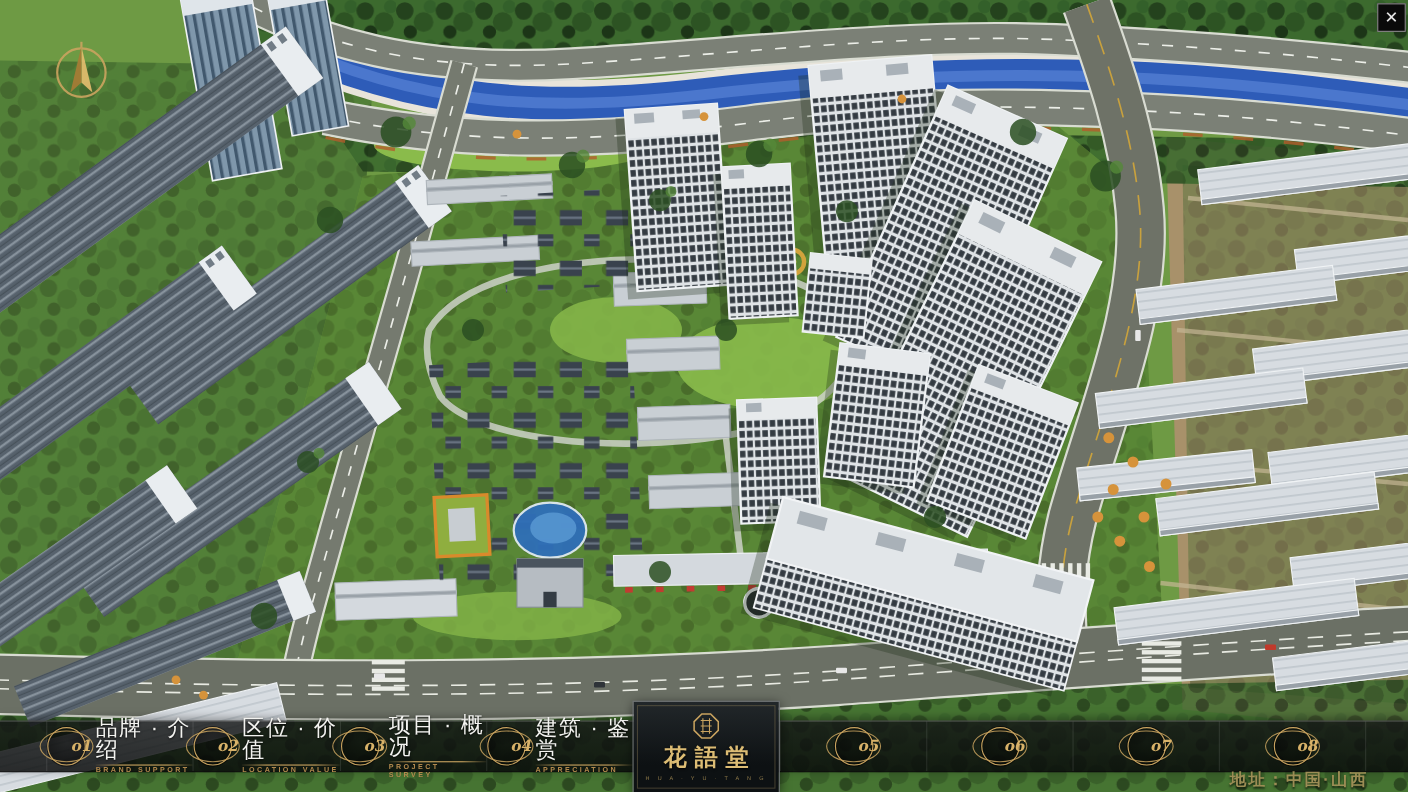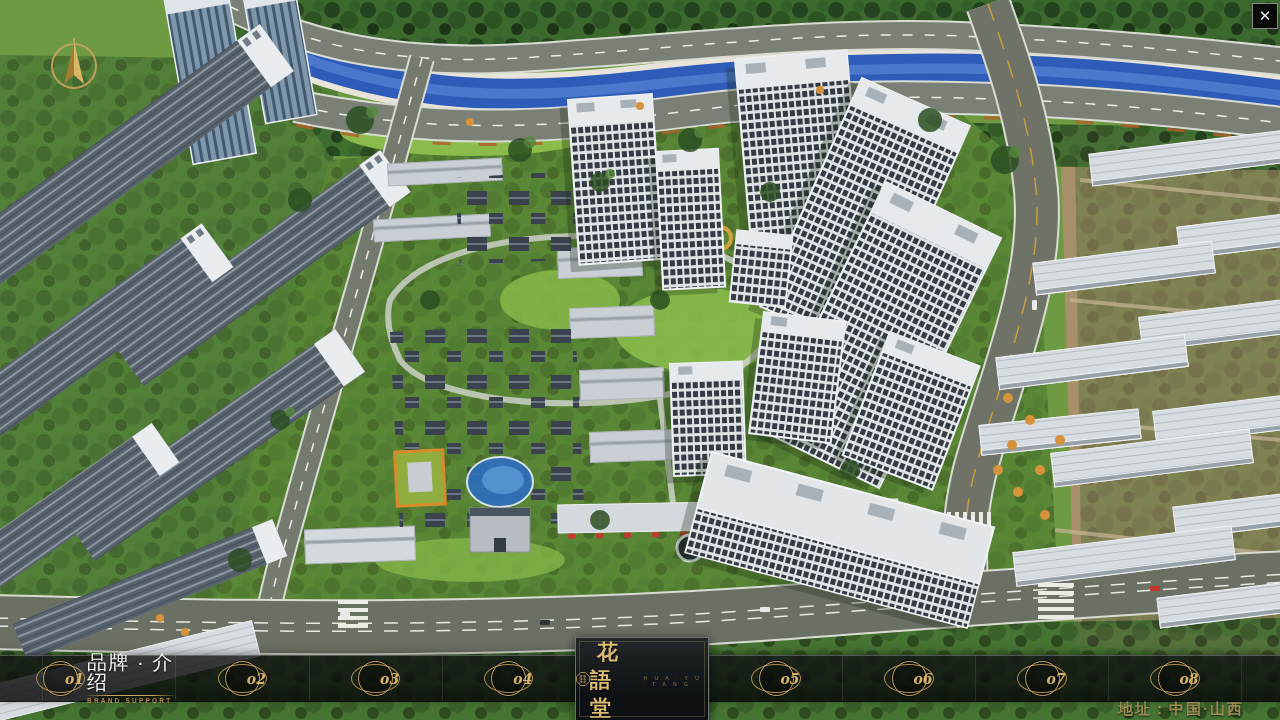--- a/index.html
+++ b/index.html
@@ -36,21 +36,21 @@
   .txt{display:flex;flex-direction:column;align-items:flex-start;line-height:1;}
   .zh{color:#f3f3f0;font-size:20px;font-weight:normal;letter-spacing:1.5px;text-shadow:0 1px 2px rgba(0,0,0,.8);}
   .gline{display:block;width:100%;height:1px;margin:3px 0 2px 0;
          background:linear-gradient(90deg,rgba(201,163,95,.1),#c9a35f 25%,#c9a35f 75%,rgba(201,163,95,.1));}
   .en{color:#b2894d;font-size:6.5px;letter-spacing:2.2px;font-weight:bold;}
 
   
   .logo{flex:0 0 132px;height:82px;margin-top:-19px;position:relative;z-index:5;cursor:pointer;
         background:linear-gradient(180deg,#22272a,#0d1113 70%);
         border:1px solid #6d7174;box-shadow:0 2px 10px rgba(0,0,0,.6);
-        display:flex;flex-direction:row;align-items:center;justify-content:center;}
+        display:flex;flex-direction:column;align-items:center;justify-content:center;}
   .logo .inner{position:absolute;inset:3px;border:1px solid rgba(160,140,95,.35);pointer-events:none;}
   .logo-title{color:#dcbc74;font-family:"DejaVu Serif",serif;font-weight:bold;font-size:21px;
               letter-spacing:7px;text-indent:7px;margin-top:2px;text-shadow:0 1px 2px #000;}
   .logo-cap{color:#8f7a4a;font-size:5px;letter-spacing:3px;margin-top:3px;}
 
   
   .address{position:absolute;right:36px;top:700px;color:#9c8d55;font-size:15px;font-weight:bold;
            letter-spacing:2px;text-shadow:0 1px 2px rgba(0,0,0,.7);}
 </style>
 </head>
@@ -469,29 +469,44 @@
         <span class="txt">
             <span class="zh">品牌 · 介绍</span>
             <span class="gline"></span>
             <span class="en">BRAND SUPPORT</span>
           </span>
       </div>
       <div class="nav-item">
         <span class="ring">
             <i>o2</i>
           </span>
+        <span class="txt">
+            <span class="zh">区位 · 价值</span>
+            <span class="gline"></span>
+            <span class="en">LOCATION VALUE</span>
+          </span>
       </div>
       <div class="nav-item">
         <span class="ring">
             <i>o3</i>
           </span>
+        <span class="txt">
+            <span class="zh">项目 · 概况</span>
+            <span class="gline"></span>
+            <span class="en">PROJECT SURVEY</span>
+          </span>
       </div>
       <div class="nav-item">
         <span class="ring">
             <i>o4</i>
+          </span>
+        <span class="txt">
+            <span class="zh">建筑 · 鉴赏</span>
+            <span class="gline"></span>
+            <span class="en">APPRECIATION</span>
           </span>
       </div>
     </div>
 
     <div class="logo">
       <span class="inner"></span>
       <svg width="24" height="24" viewBox="0 0 24 24">
         <polygon points="8,1 16,1 23,8 23,16 16,23 8,23 1,16 1,8" fill="none" stroke="#c9a35f" stroke-width="1.4"></polygon>
         <path d="M 7,7 H 17 M 7,12 H 17 M 7,17 H 17 M 9,5 V 19 M 15,5 V 19" stroke="#c9a35f" stroke-width="1"></path>
       </svg>

